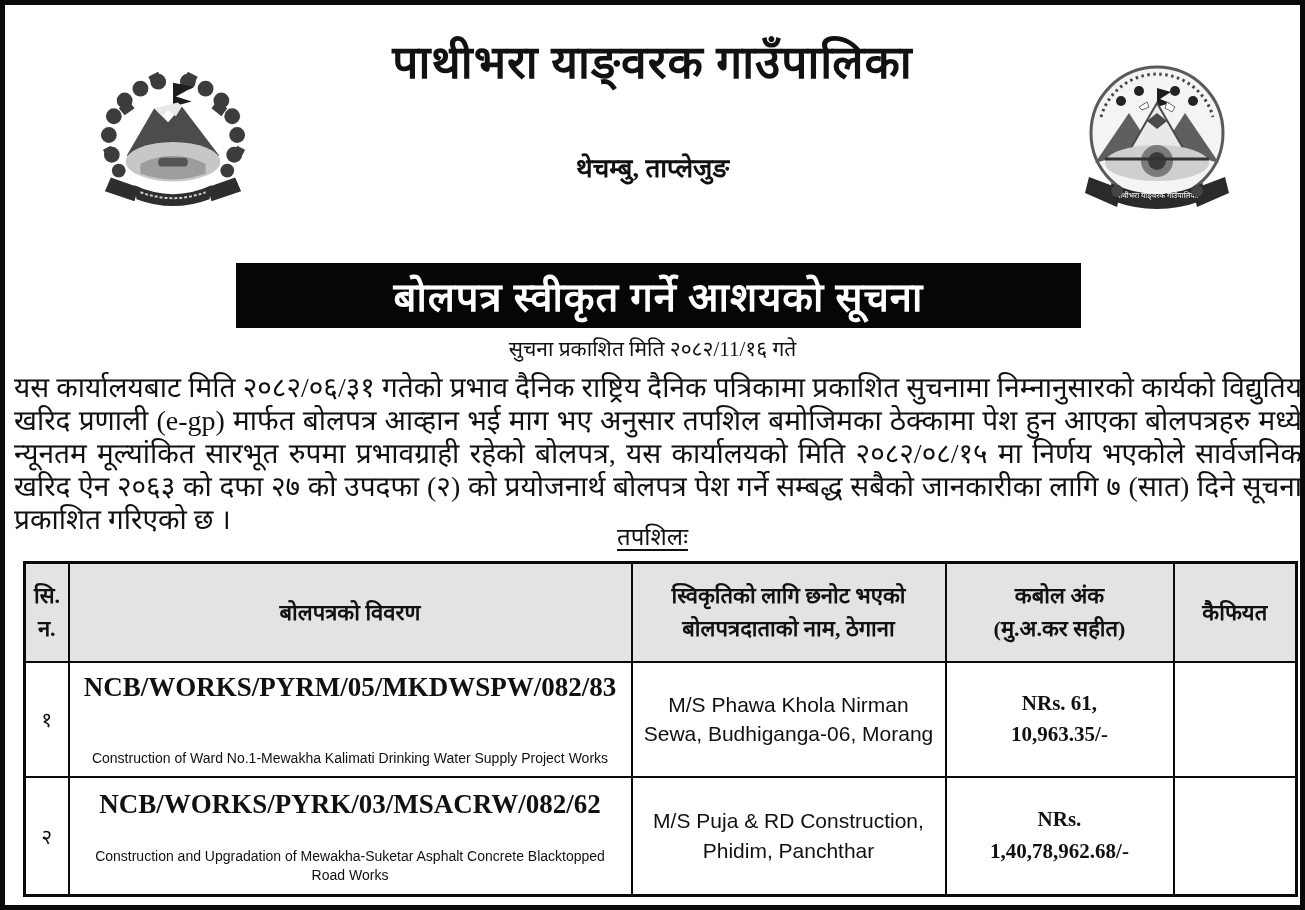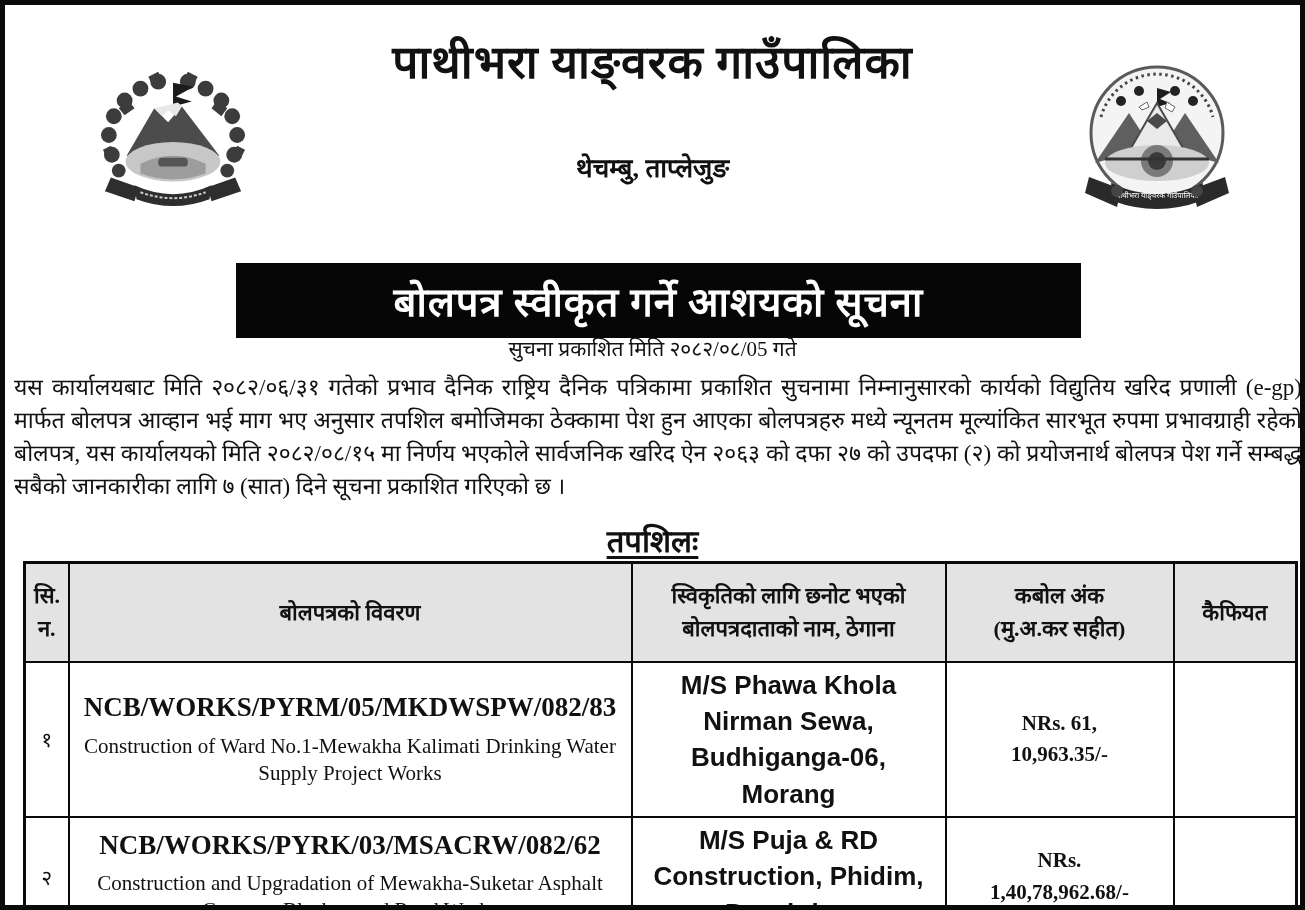--- a/index.html
+++ b/index.html
@@ -19,36 +19,36 @@
 
   .title-1 { top:24px;  font-size:46px; font-weight:bold; letter-spacing:1px; }
   .title-2 { top:96px;  font-size:35px; font-weight:bold; }
   .title-3 { top:144px; font-size:26px; font-weight:bold; }
   .title-4 { top:213px; font-size:26px; font-weight:bold; }
 
   .logo-left  { top:56px; left:84px;  width:168px; height:150px; }
   .logo-right { top:50px; left:1076px; width:152px; height:164px; }
 
   .banner {
-    top:258px; left:231px; width:845px; height:75px;
+    top:258px; left:231px; width:845px; height:65px;
     background:#060606; color:#fff;
     display:flex; align-items:center; justify-content:center;
     font-size:40px; font-weight:bold; letter-spacing:1px;
   }
 
   .date-line { top:329px; font-size:21px; font-weight:500; }
 
   .paragraph {
     top:366px; left:9px; width:1288px;
-    font-size:23px; line-height:33px;
+    font-size:28px; line-height:33px;
     text-align:justify;
   }
 
   .details-heading {
-    top:514px; font-size:31px; font-weight:bold;
+    top:514px; font-size:24px; font-weight:normal;
     text-decoration:underline; text-underline-offset:4px;
   }
 
   table.notice {
     position:absolute; top:556px; left:18px;
     width:1272px; border-collapse:collapse; table-layout:fixed;
     border:3px solid #0a0a0a;
   }
   table.notice td, table.notice th {
     border:2px solid #0a0a0a;
@@ -71,26 +71,26 @@
   .col-rem { width:123px; }
 
   td.sn-cell { font-size:21px; font-family:"Liberation Serif", serif; }
   td.desc-cell { padding:8px 14px; }
   .desc-inner { display:flex; flex-direction:column; justify-content:space-between; height:100%; min-height:96px; }
   .contract-no {
     font-family:Liberation Serif, serif;
     font-size:27px; font-weight:bold; line-height:1.2;
   }
   .work-desc {
-    font-family:Liberation Serif, serif;
-    font-size:21px; font-weight:normal; line-height:1.3;
+    font-family:Liberation Sans, sans-serif;
+    font-size:14px; font-weight:normal; line-height:1.3;
   }
   td.bidder-cell {
     font-family:"Liberation Sans", sans-serif;
-    font-size:26px; font-weight:bold; line-height:1.4;
+    font-size:21px; font-weight:normal; line-height:1.4;
     padding:4px 26px;
   }
   td.amount-cell {
     font-family:Liberation Serif, serif;
     font-size:21px; font-weight:bold; line-height:1.5;
   }
   .svg-emblem { width:100%; height:100%; display:block; }
   .ribbon-label {
     font-size:7.5px; fill:#fff;
     font-family:"Liberation Serif", serif;
@@ -164,21 +164,21 @@
     </svg>
   </div>
 
   <div class="abs centered title-1">पाथीभरा याङ्वरक गाउँपालिका</div>
   <div class="abs centered title-3">थेचम्बु, ताप्लेजुङ</div>
 
   <div class="abs banner">
     <span>बोलपत्र स्वीकृत गर्ने आशयको सूचना</span>
   </div>
 
-  <div class="abs centered date-line">सुचना प्रकाशित मिति २०८२/०८/05 गते</div>
+  <div class="abs centered date-line">सुचना प्रकाशित मिति २०८२/11/१६ गते</div>
 
   <div class="abs paragraph">यस कार्यालयबाट मिति २०८२/०६/३१ गतेको प्रभाव दैनिक राष्ट्रिय दैनिक पत्रिकामा प्रकाशित सुचनामा निम्नानुसारको कार्यको विद्युतिय खरिद प्रणाली (e-gp) मार्फत बोलपत्र आव्हान भई माग भए अनुसार तपशिल बमोजिमका ठेक्कामा पेश हुन आएका बोलपत्रहरु मध्ये न्यूनतम मूल्यांकित सारभूत रुपमा प्रभावग्राही रहेको बोलपत्र, यस कार्यालयको मिति २०८२/०८/१५ मा निर्णय भएकोले सार्वजनिक खरिद ऐन २०६३ को दफा २७ को उपदफा (२) को प्रयोजनार्थ बोलपत्र पेश गर्ने सम्बद्ध सबैको जानकारीका लागि ७ (सात) दिने सूचना प्रकाशित गरिएको छ ।</div>
 
   <div class="abs centered details-heading">तपशिलः</div>
 
   <table class="notice">
     <colgroup>
       <col class="col-sn">
         <col class="col-dsc">
         <col class="col-bid">

